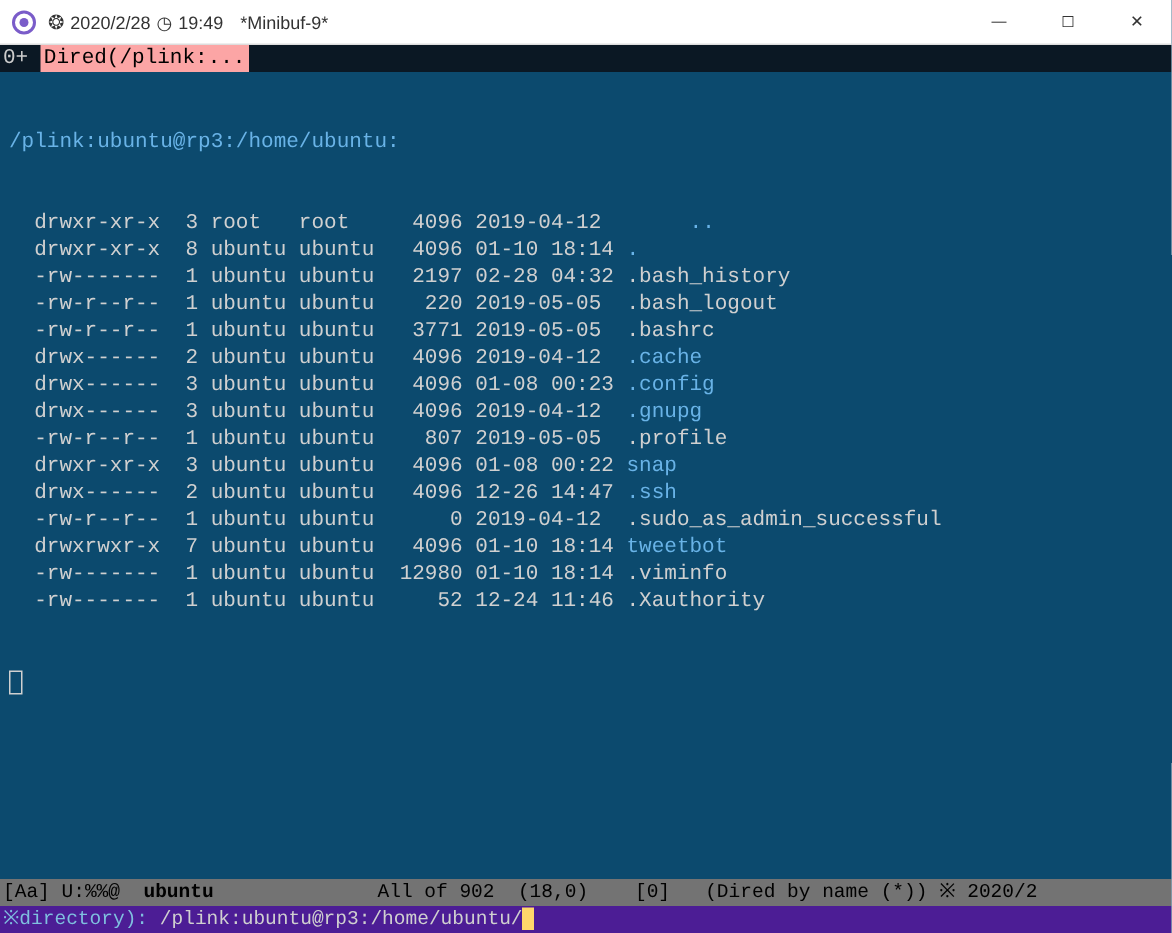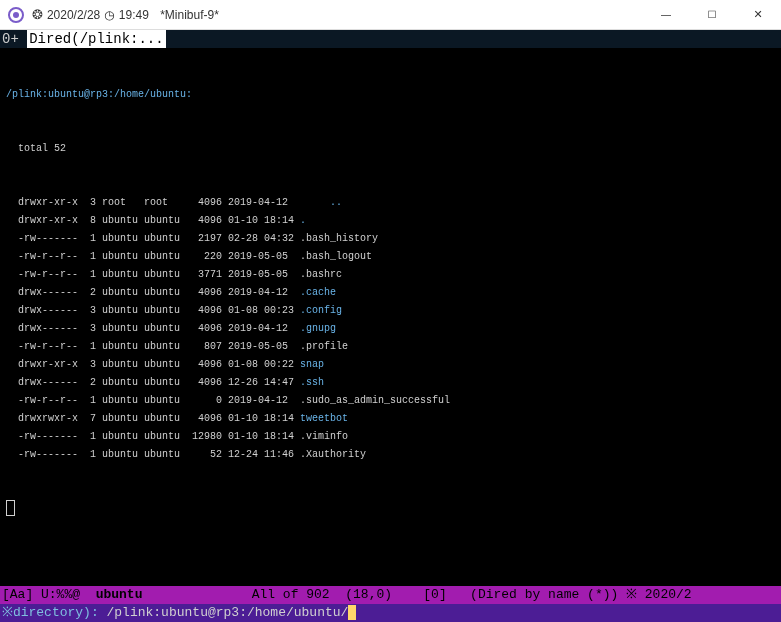--- a/index.html
+++ b/index.html
@@ -58,51 +58,51 @@
 
     .tabline {
       background: #0b1824;
       color: #ccc;
       height: 18px;
       line-height: 18px;
       padding-left: 2px;
       white-space: pre;
     }
     .tab-active {
-      background: #ffffff;
+      background: #fca5a5;
       color: #000;
       display: inline-block;
       padding: 0 2px;
     }
 
     .terminal {
-      background: #000000;
+      background: #0c4a6e;
       color: #d0d0d0;
       height: 538px;
       padding: 2px 6px;
       white-space: pre;
       line-height: 18px;
-      font-size: 10px;
+      font-size: 14px;
       overflow: hidden;
       position: relative;
     }
     .path-header { color: #69b3e7; }
     .line { white-space: pre; }
     .dir-name { color: #69b3e7; }
     .file-name { color: #d0d0d0; }
     .cursor-box {
       display: inline-block;
       width: 9px;
       height: 16px;
       border: 1px solid #d0d0d0;
       vertical-align: text-bottom;
     }
 
     .modeline {
-      background: #a21caf;
+      background: #737373;
       color: #000;
       height: 18px;
       line-height: 18px;
       white-space: pre;
       padding-left: 2px;
       font-size: 13px;
       overflow: hidden;
     }
     .modeline b { font-weight: bold; }
 
@@ -142,20 +142,19 @@
     <div class="win-btn min"></div>
     <div class="win-btn max"></div>
     <div class="win-btn close"></div>
   </div>
 </div>
 
 <div class="tabline"><span>0+</span> <span class="tab-active">Dired(/plink:...</span></div>
 
 <div class="terminal">
   <div class="line path-header">/plink:ubuntu@rp3:/home/ubuntu:</div>
-  <div class="line">  <span>total 52</span></div>
   <div id="dired-rows"><div class="line">  drwxr-xr-x  3 root   root     4096 2019-04-12       <span class="dir-name">..</span></div><div class="line">  drwxr-xr-x  8 ubuntu ubuntu   4096 01-10 18:14 <span class="dir-name">.</span></div><div class="line">  -rw-------  1 ubuntu ubuntu   2197 02-28 04:32 <span class="file-name">.bash_history</span></div><div class="line">  -rw-r--r--  1 ubuntu ubuntu    220 2019-05-05  <span class="file-name">.bash_logout</span></div><div class="line">  -rw-r--r--  1 ubuntu ubuntu   3771 2019-05-05  <span class="file-name">.bashrc</span></div><div class="line">  drwx------  2 ubuntu ubuntu   4096 2019-04-12  <span class="dir-name">.cache</span></div><div class="line">  drwx------  3 ubuntu ubuntu   4096 01-08 00:23 <span class="dir-name">.config</span></div><div class="line">  drwx------  3 ubuntu ubuntu   4096 2019-04-12  <span class="dir-name">.gnupg</span></div><div class="line">  -rw-r--r--  1 ubuntu ubuntu    807 2019-05-05  <span class="file-name">.profile</span></div><div class="line">  drwxr-xr-x  3 ubuntu ubuntu   4096 01-08 00:22 <span class="dir-name">snap</span></div><div class="line">  drwx------  2 ubuntu ubuntu   4096 12-26 14:47 <span class="dir-name">.ssh</span></div><div class="line">  -rw-r--r--  1 ubuntu ubuntu      0 2019-04-12  <span class="file-name">.sudo_as_admin_successful</span></div><div class="line">  drwxrwxr-x  7 ubuntu ubuntu   4096 01-10 18:14 <span class="dir-name">tweetbot</span></div><div class="line">  -rw-------  1 ubuntu ubuntu  12980 01-10 18:14 <span class="file-name">.viminfo</span></div><div class="line">  -rw-------  1 ubuntu ubuntu     52 12-24 11:46 <span class="file-name">.Xauthority</span></div></div>
   <div class="line"><span class="cursor-box"></span></div>
 </div>
 
 <div class="modeline"><span>[Aa] U:%%@  </span><b>ubuntu</b><span>              </span><span>All of 902  (18,0)    [0]   (Dired by name (*)) ※ 2020/2</span></div>
 
 <div class="minibuf"><span class="prompt">※</span><span class="prompt">directory): </span><span class="input-text">/plink:ubuntu@rp3:/home/ubuntu/</span><span class="minibuf-cursor"></span></div>
 
 </body></html>

